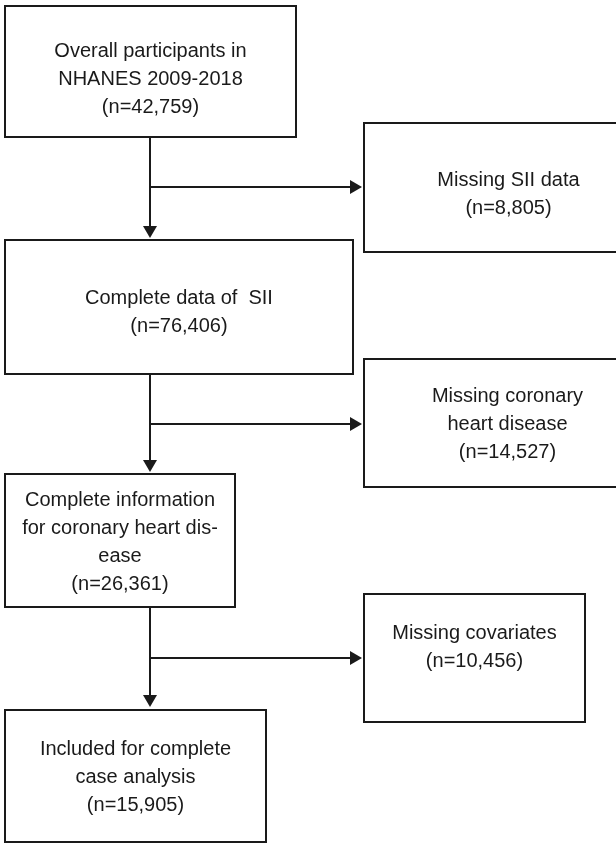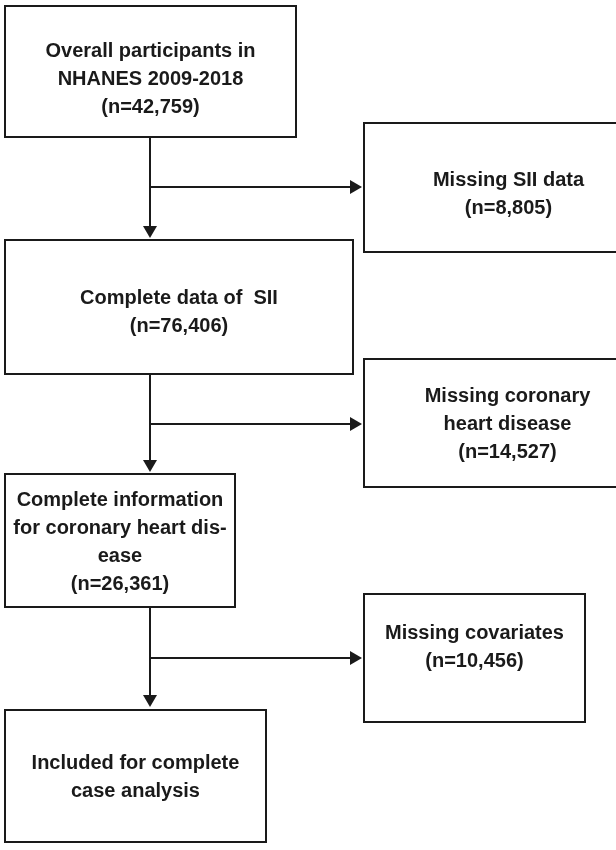--- a/index.html
+++ b/index.html
@@ -1,20 +1,20 @@
 <!DOCTYPE html>
 <html style="--line: #1a1a1a; --text: #1a1a1a; --bg: #ffffff;"><head>
 <meta charset="utf-8">
 <style>
   :root {
     --line: #1a1a1a;
     --text: #1a1a1a;
     --bg: #ffffff;
   }
-  * { margin: 0; padding: 0; box-sizing: border-box; font-weight: bold; }
+  * { margin: 0; padding: 0; box-sizing: border-box; }
   html, body { background: #ffffff; }
   .canvas {
     position: relative;
     width: 616px;
     height: 850px;
     background: var(--bg);
     font-family: "Liberation Sans", sans-serif;
     color: var(--text);
     overflow: hidden;
   }
@@ -93,20 +93,21 @@
   <div class="box mb2">
     <div class="box-line">Complete information</div>
     <div class="box-line">for coronary heart dis-</div>
     <div class="box-line">ease</div>
     <div class="box-line">(n=26,361)</div>
   </div>
 
   <div class="box mb3">
     <div class="box-line">Included for complete</div>
     <div class="box-line">case analysis</div>
+    <div class="box-line">(n=15,905)</div>
   </div>
 
   <div class="box rb0">
     <div class="box-line">Missing SII data</div>
     <div class="box-line">(n=8,805)</div>
   </div>
 
   <div class="box rb1">
     <div class="box-line">Missing coronary</div>
     <div class="box-line">heart disease</div>

